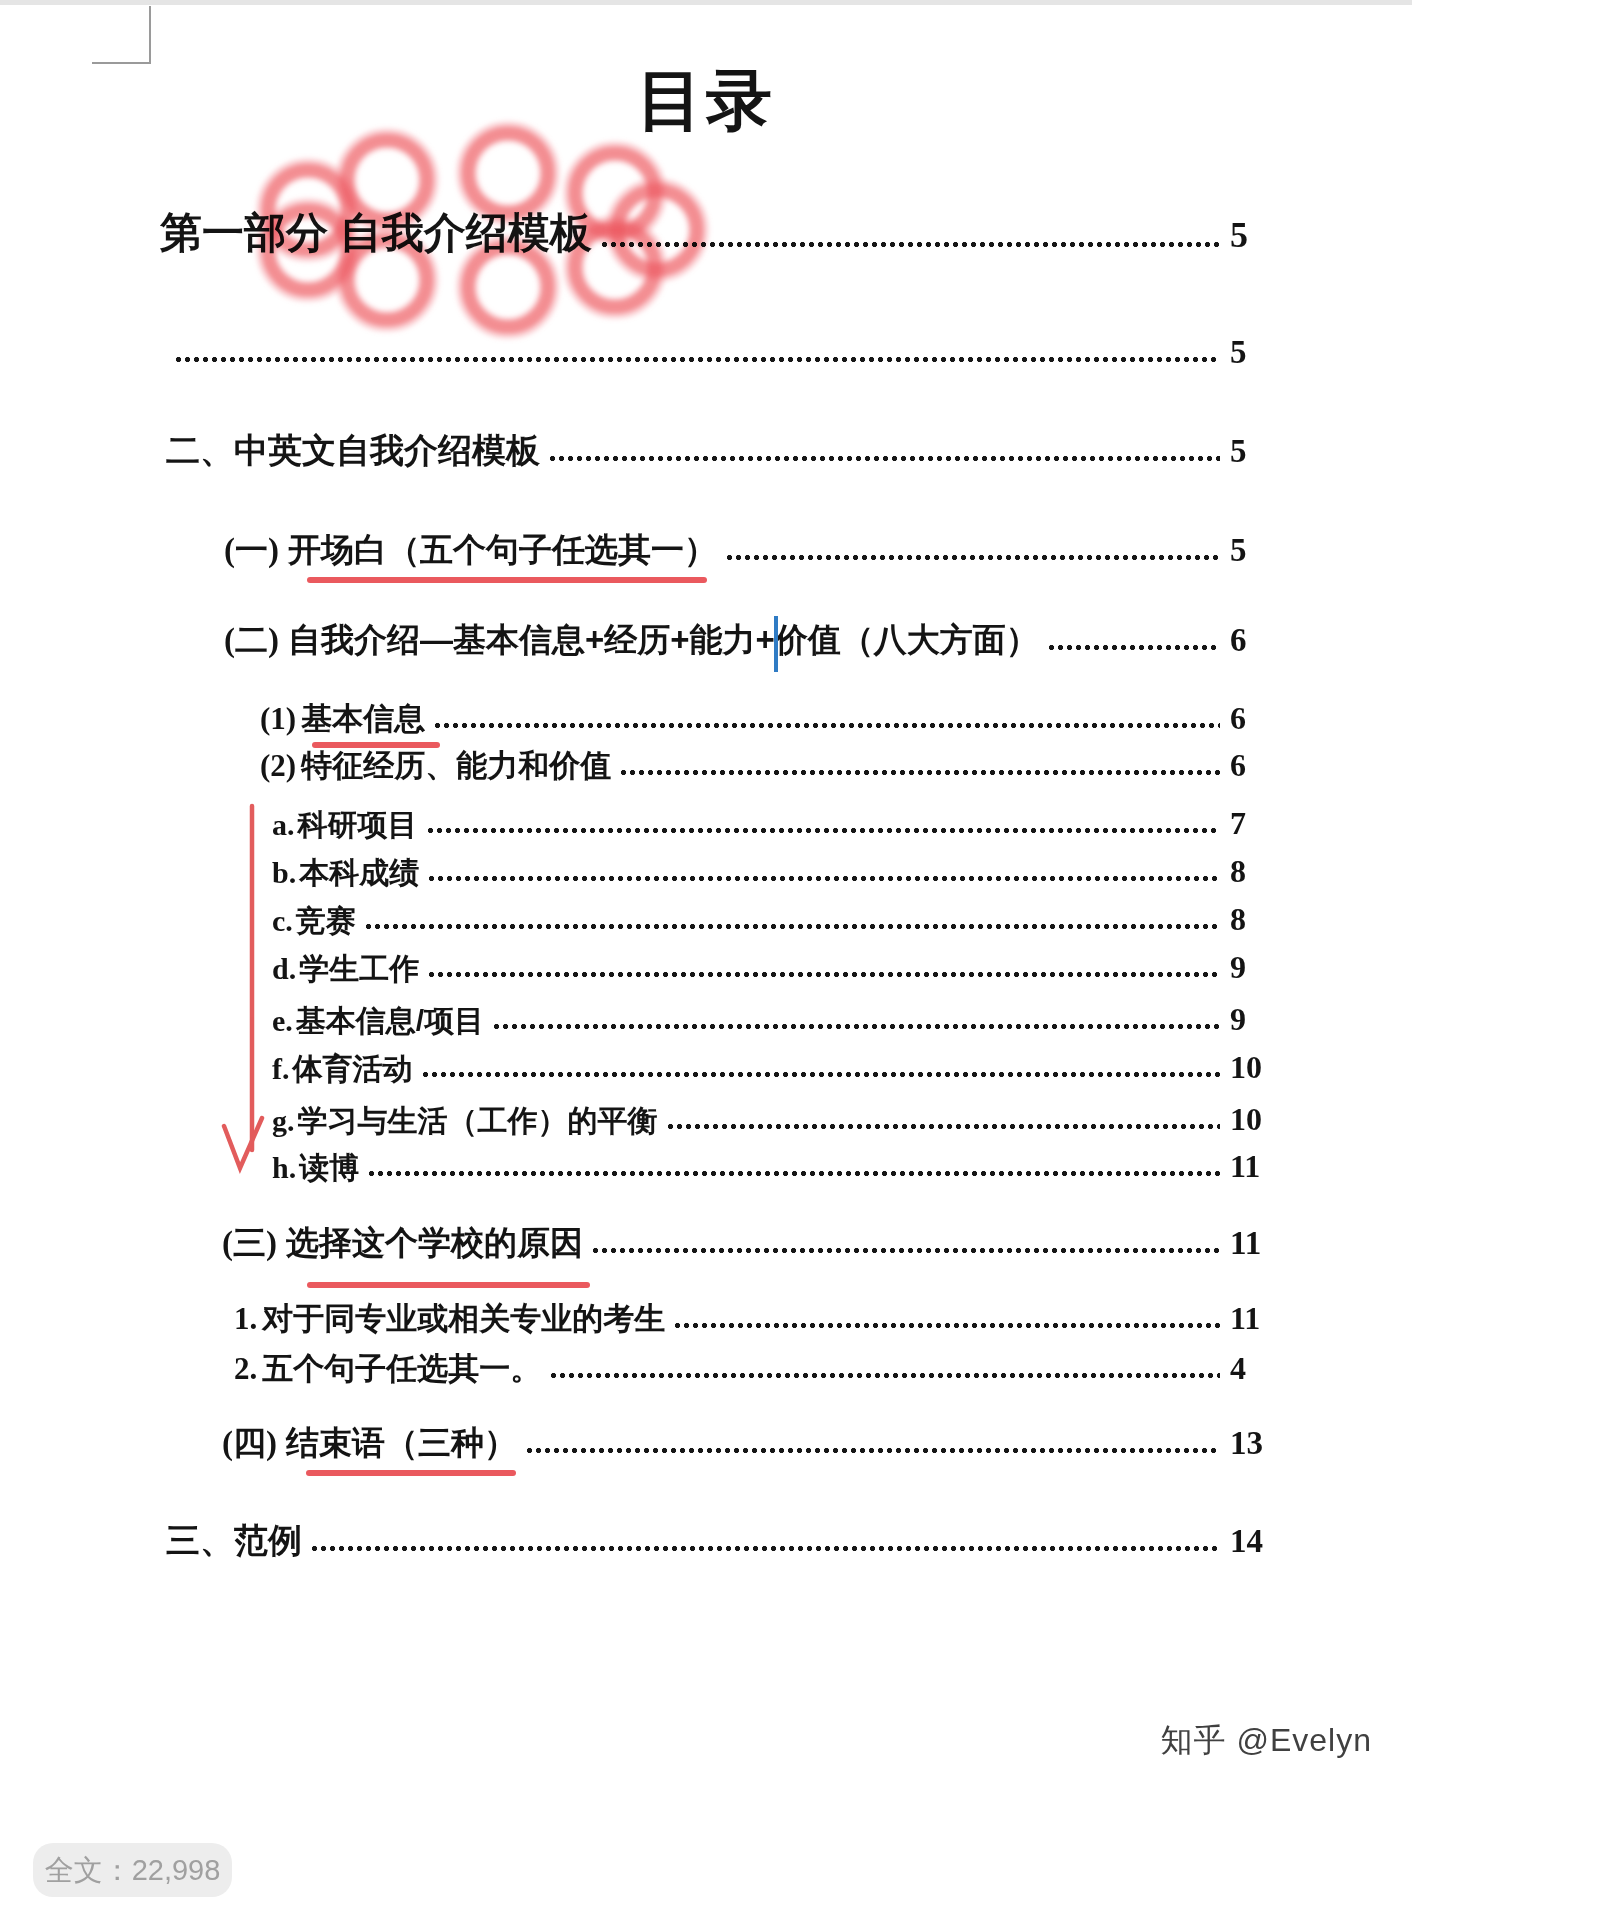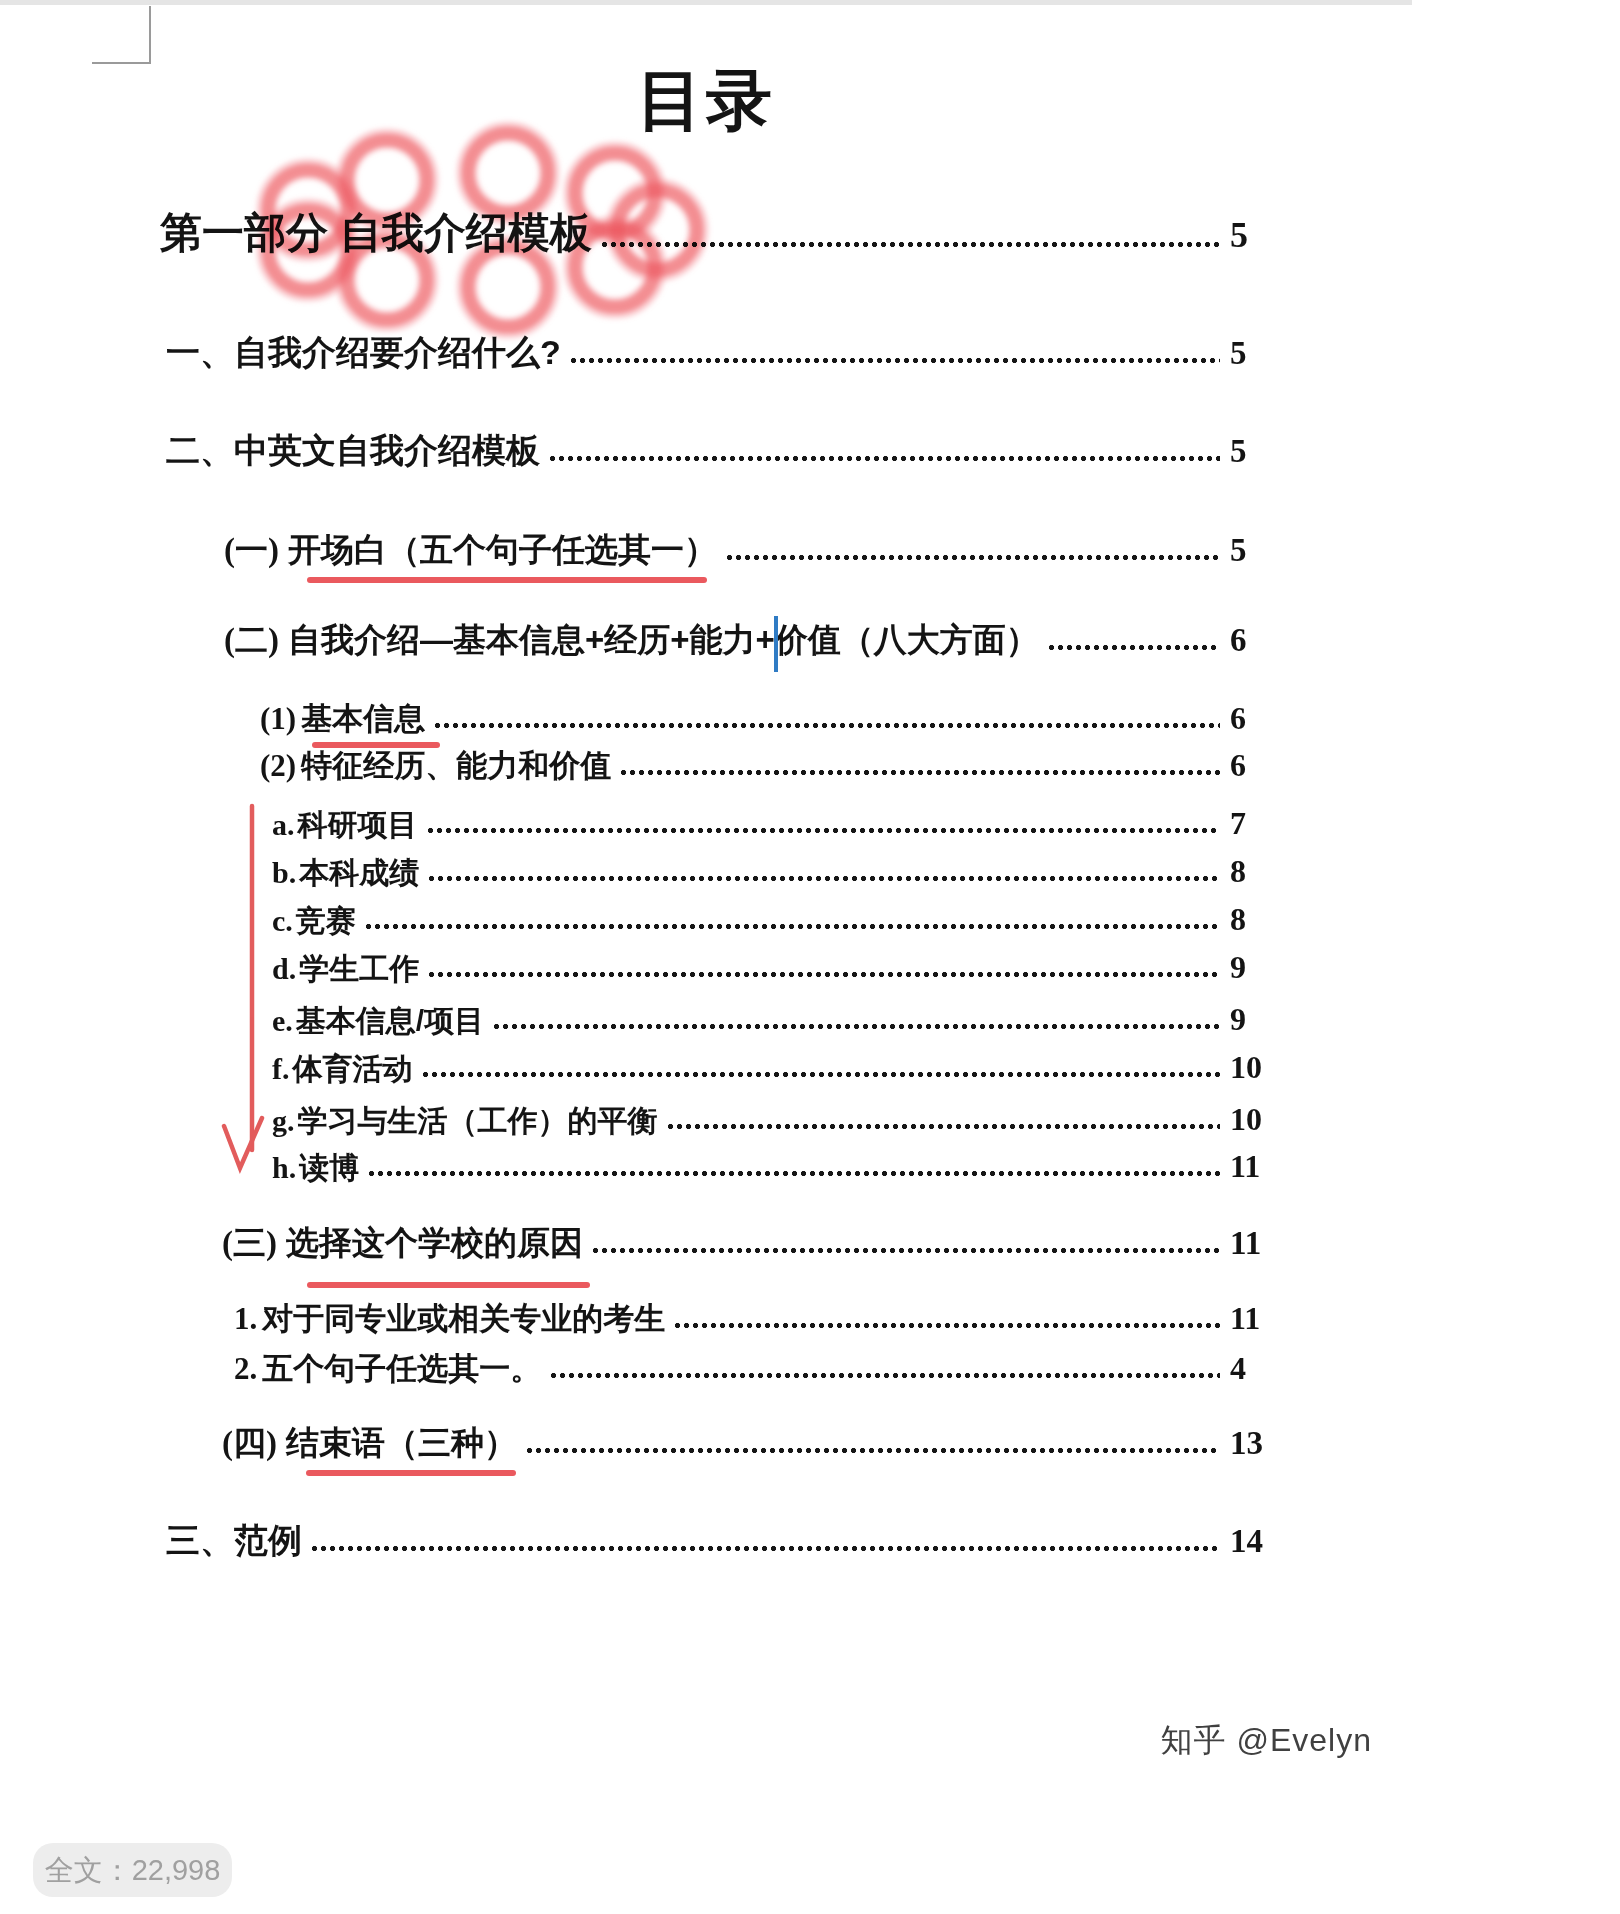--- a/index.html
+++ b/index.html
@@ -47,21 +47,20 @@
 
   <div class="row lv0" style="left:160px;top:211px;">
     <span class="prefix"></span>
     <span class="label">第一部分  自我介绍模板</span>
     <span class="dots"></span>
     <span class="pagenum">5</span>
   </div>
 
   <div class="row lv1" style="left:166px;top:335px;">
     <span class="prefix"></span>
-    <span class="label">一、自我介绍要介绍什么?</span>
     <span class="dots"></span>
     <span class="pagenum">5</span>
   </div>
 
   <div class="row lv1" style="left:166px;top:433px;">
     <span class="prefix"></span>
     <span class="label">二、中英文自我介绍模板</span>
     <span class="dots"></span>
     <span class="pagenum">5</span>
   </div>

